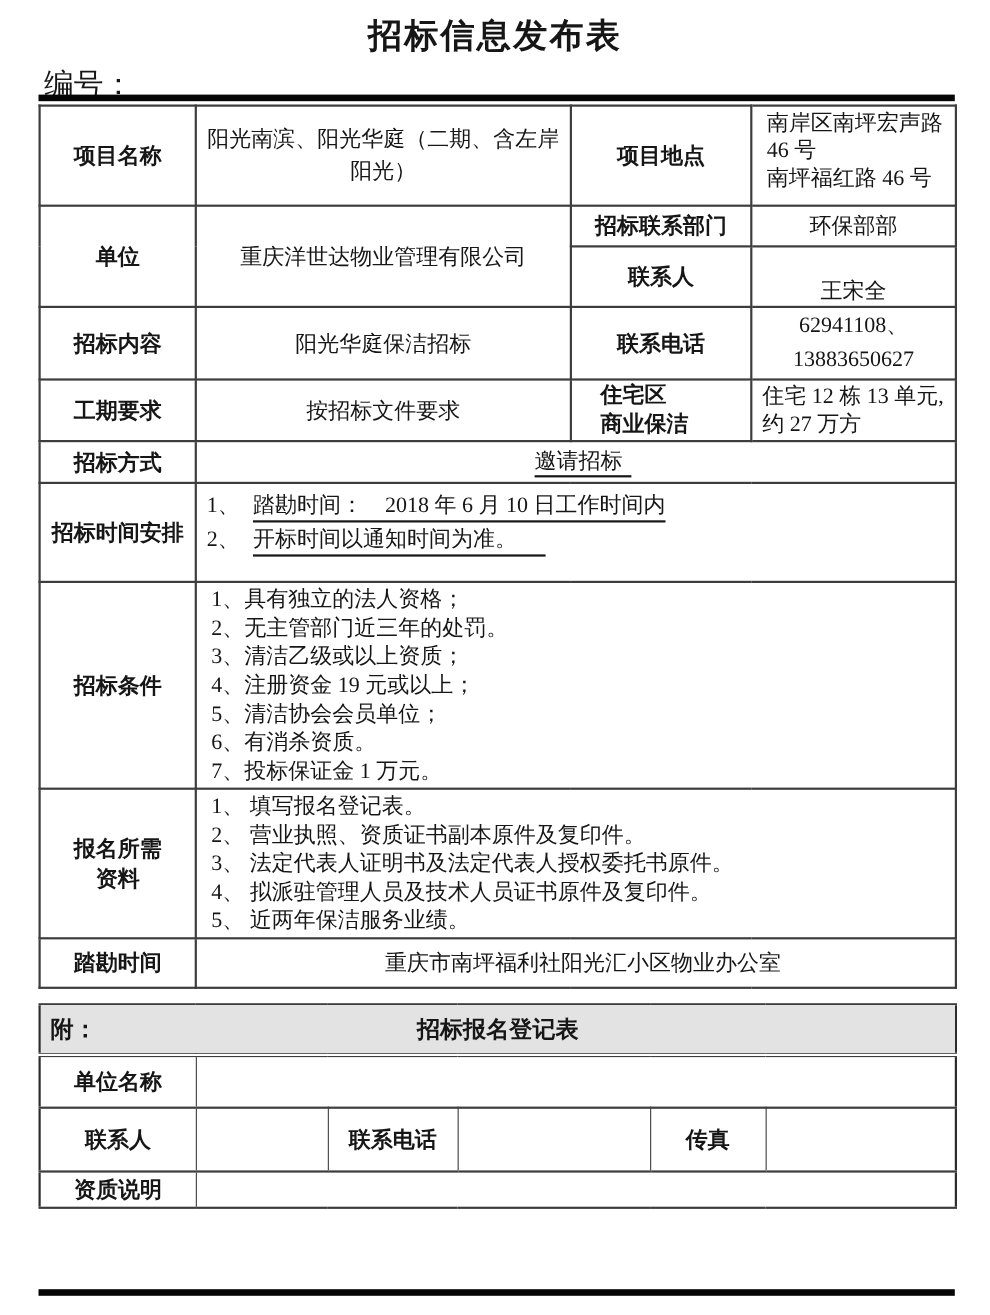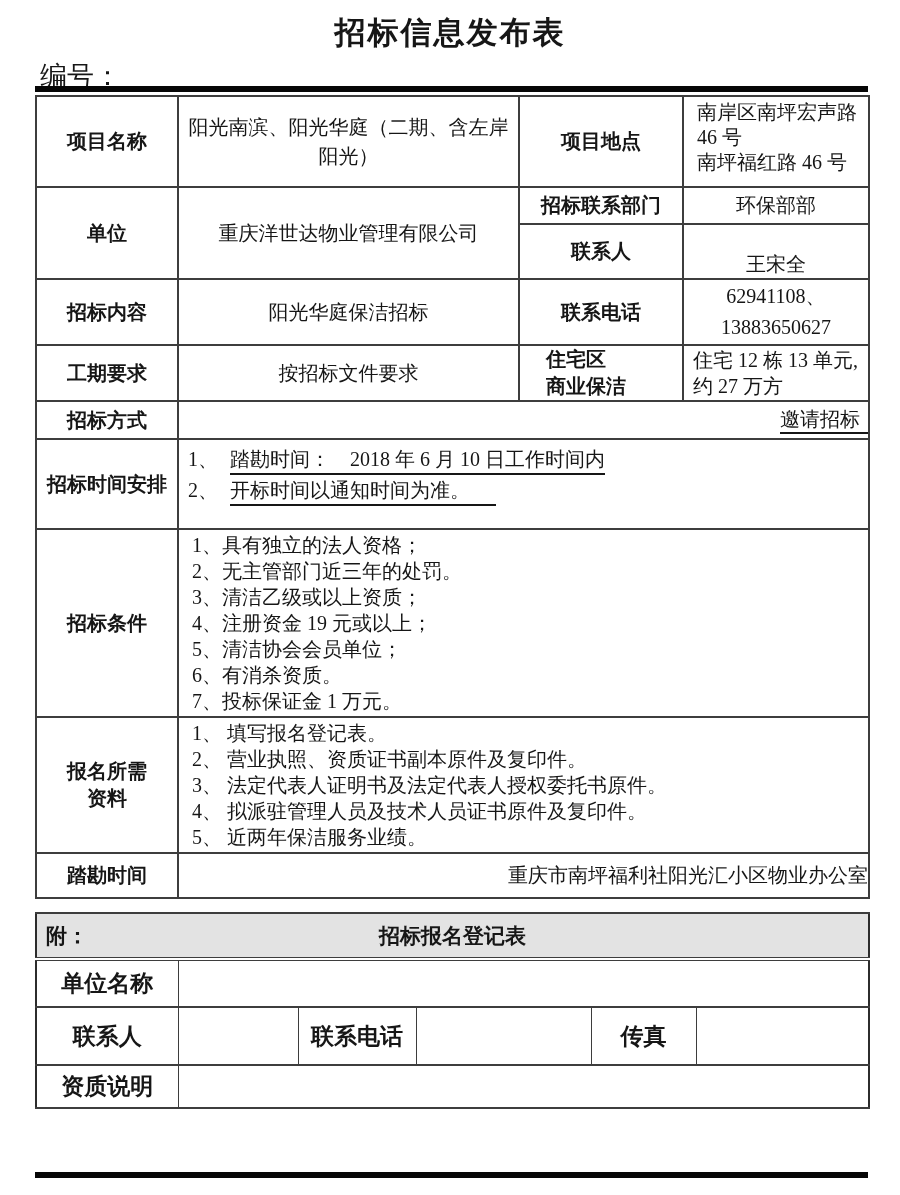--- a/index.html
+++ b/index.html
@@ -26,41 +26,41 @@
   #info-table { top:95px; width:833px; }
   #reg-table  { top:912px; width:833px; }
 
   td { border:2px solid #3d3d3d; font-size:20px; vertical-align:middle; overflow:hidden; padding:0; }
   #info-table { border:2px solid #2c2c2c; }
   #reg-table td { border-left-width:1px; border-right-width:1px; }
   #reg-table { border:2px solid #2c2c2c; }
 
   .lab { font-weight:bold; text-align:center; }
   .val-center { text-align:center; }
-  .val-left { text-align:right; padding-left:13px; }
+  .val-left { text-align:center; padding-left:13px; }
   .v-bottom { vertical-align:bottom; padding-bottom:0; }
 
   .loc-cell { vertical-align:top; padding:3px 4px 11px 13px; line-height:25px; text-align:left; }
   .name2 { line-height:29px; }
   .phone-cell { line-height:31px; text-align:center; }
   .area-lab { font-weight:bold; text-align:left; padding-left:26px; line-height:27px; }
   .area-val { text-align:left; padding-left:9px; line-height:26px; }
 
   .sched-cell { vertical-align:top; text-align:left; padding:4px 6px 0 9px; line-height:31px; }
   .sched-num { display:inline-block; }
   .u { display:inline-block; border-bottom:2px solid #161616; line-height:27px; margin-left:12px; }
   .u-ext { padding-right:26px; }
   .u-bid { display:inline-block; border-bottom:2px solid #161616; line-height:25px; padding-right:8px; }
 
   .list-cell { text-align:left; padding:2px 6px 2px 13px; line-height:26px; vertical-align:middle; }
   .line { white-space:nowrap; }
 
   .reg-header { background:#e3e3e3; position:relative; text-align:center; font-weight:bold; font-size:21px; }
   .reg-header .attach { position:absolute; left:9px; top:50%; transform:translateY(-50%); font-weight:bold; }
-  #reg-table .lab { font-size:23px;font-family:Liberation Serif, serif; }
+  #reg-table .lab { font-size:20px;font-family:Liberation Serif, serif; }
   .dbl { border-bottom:4px double #3d3d3d !important; }
 </style>
 </head>
 <body>
 
 <div class="page">
 
   <div class="doc-title">招标信息发布表</div>
   <div class="doc-number">编号：</div>
 
@@ -198,21 +198,21 @@
     <tr style="height:58px">
       <td class="lab">联系人</td>
       <td></td>
       <td class="lab">联系电话</td>
       <td></td>
       <td class="lab">传真</td>
       <td></td>
     </tr>
 
 
-    <tr style="height:43px">
+    <tr style="height:33px">
       <td class="lab">资质说明</td>
       <td colspan="5"></td>
     </tr>
   </tbody>
     </table>
 
   <div class="bar bar-bottom"></div>
 
 </div>
 

